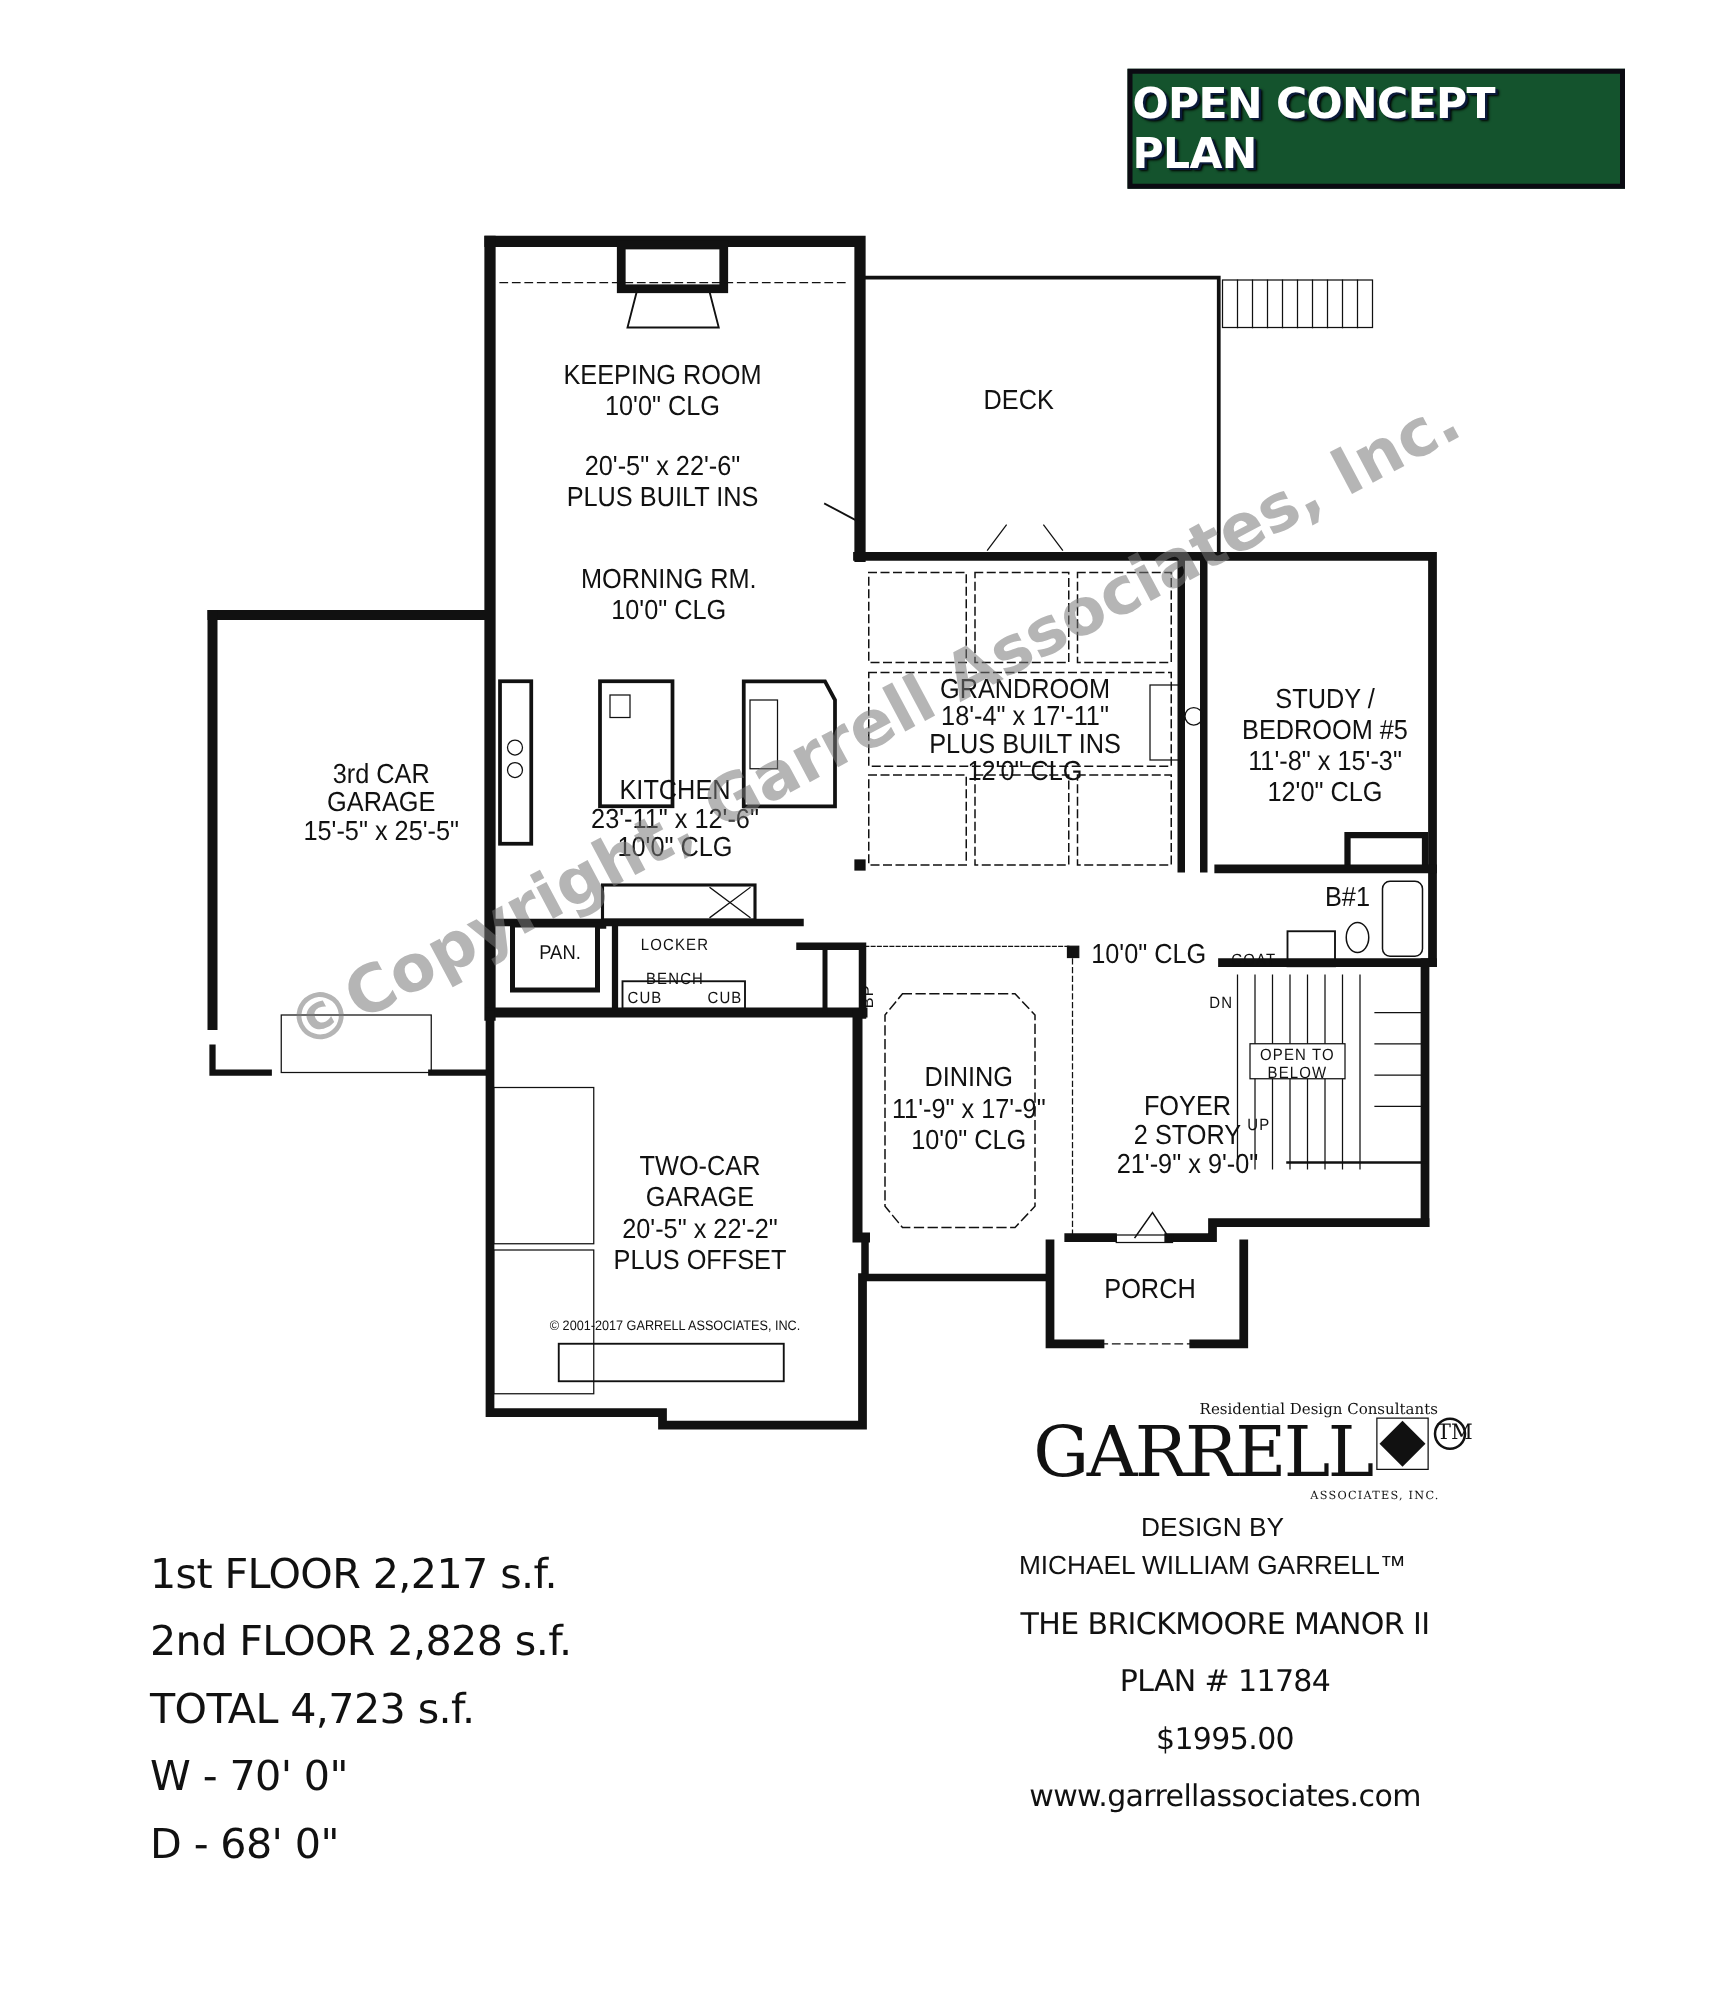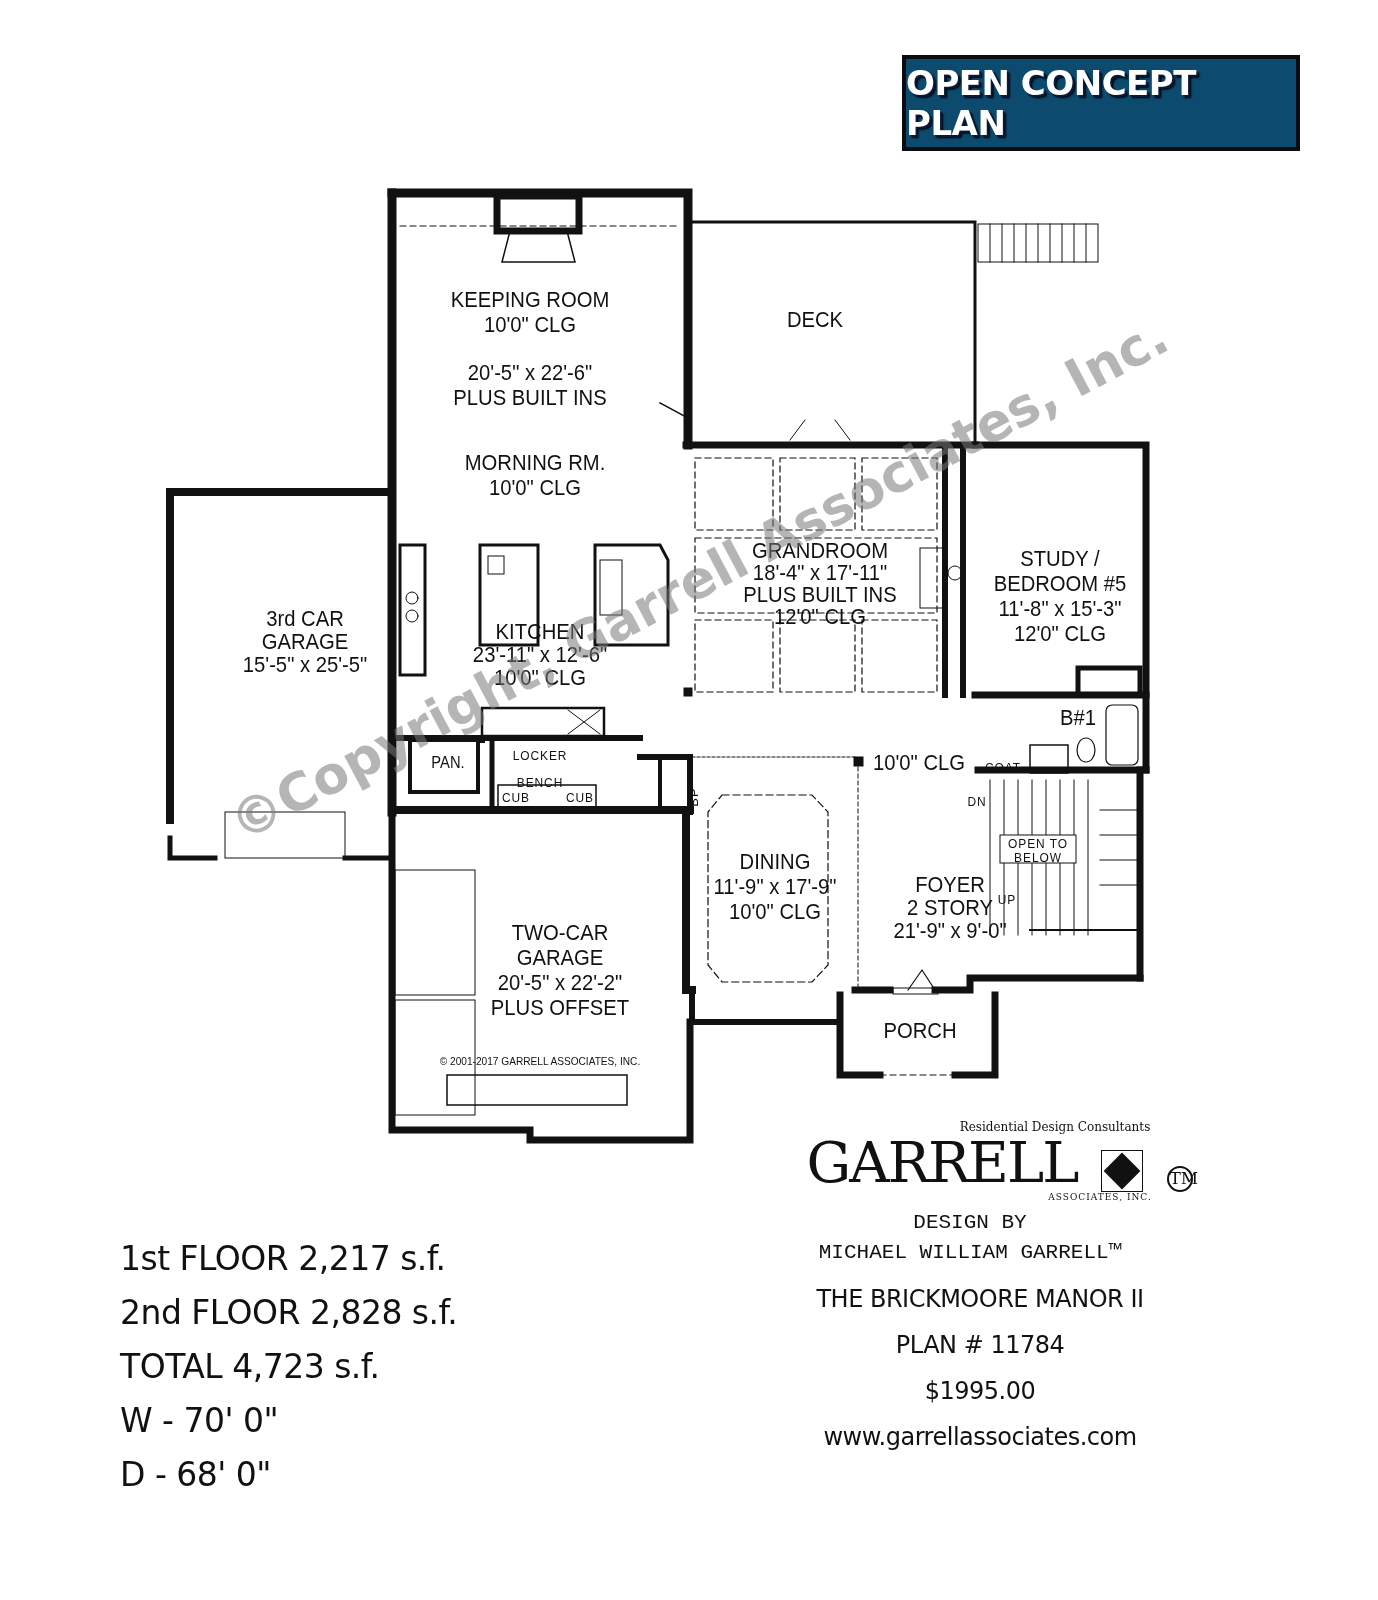--- a/index.html
+++ b/index.html
@@ -1,32 +1,32 @@
 <!DOCTYPE html>
 <html><head>
 <meta charset="utf-8">
 <style>
   html, body { margin:0; padding:0; background:#ffffff; }
   body { width:1378px; height:1600px; position:relative; overflow:hidden; font-family:"DejaVu Sans", sans-serif; color:#111; }
-  .badge { position:absolute; left:902px; top:55px; width:398px; height:96px; box-sizing:border-box; border:4px solid #0b0b12; background:#0c4a6e; display:flex; align-items:center; justify-content:center; }
+  .badge { position:absolute; left:902px; top:55px; width:398px; height:96px; box-sizing:border-box; border:4px solid #0b0b12; background:#14532d; display:flex; align-items:center; justify-content:center; }
   .badge span { color:#fff; font-family:"DejaVu Sans", sans-serif; font-weight:bold; font-size:34px; letter-spacing:-0.5px; text-shadow:2px 2px 0 #0a1a3a, 3px 3px 2px #000; }
   svg.plan { position:absolute; left:0; top:0; }
   .lbl { position:absolute; text-align:center; font-family:"Liberation Sans Narrow","Liberation Sans", sans-serif; font-size:22px; line-height:25px; color:#111; transform:scaleX(0.92); white-space:nowrap; }
   .lbl div { margin:0; }
   .small { font-size:13px; line-height:14px; letter-spacing:1px; }
   .wm { position:absolute; color:rgba(120,120,120,0.55); font-family:"DejaVu Sans", sans-serif; font-weight:bold; font-size:52px; transform:rotate(-28deg); transform-origin:left top; white-space:nowrap; }
   .stats { position:absolute; left:120px; top:1232px; width:440px; text-align:left; font-family:"DejaVu Sans", sans-serif; font-size:33px; line-height:54px; letter-spacing:-0.5px; }
   .brand { position:absolute; left:760px; top:1120px; width:480px; text-align:center; }
   .brand .tag { font-family:"DejaVu Serif", serif; font-size:12px; margin-left:110px; }
-  .brand .logo { font-family:"DejaVu Serif", serif; font-size:56px; letter-spacing:-2px; line-height:58px; display:inline-flex; align-items:flex-end; gap:24px; }
+  .brand .logo { font-family:"DejaVu Serif", serif; font-size:56px; letter-spacing:-2px; line-height:58px; display:inline-flex; align-items:flex-start; gap:4px; }
   .brand .logo .diamond { width:40px; height:40px; border:1px solid #111; display:inline-flex; align-items:center; justify-content:center; }
   .brand .logo .diamond i { width:26px; height:26px; background:#111; transform:rotate(45deg); display:block; }
   .brand .logo .tm { font-size:17px; border:2px solid #111; border-radius:50%; width:22px; height:22px; line-height:20px; letter-spacing:0; display:inline-block; text-align:center; }
   .brand .assoc { font-family:"DejaVu Serif", serif; font-size:9px; letter-spacing:1px; margin-left:200px; }
-  .designby { position:absolute; left:760px; top:1208px; width:420px; text-align:center; font-family:Liberation Mono, monospace; font-size:21px; line-height:30px; }
+  .designby { position:absolute; left:760px; top:1208px; width:420px; text-align:center; font-family:Liberation Sans, sans-serif; font-size:21px; line-height:30px; }
   .info { position:absolute; left:720px; top:1276px; width:520px; text-align:center; font-family:"DejaVu Sans", sans-serif; font-size:24px; line-height:46px; letter-spacing:-0.5px; }
 </style>
 </head>
 <body>
 
 <div class="badge">
   <span>OPEN CONCEPT PLAN</span>
 </div>
 
 <svg class="plan" width="1378" height="1600" xmlns="http://www.w3.org/2000/svg">

